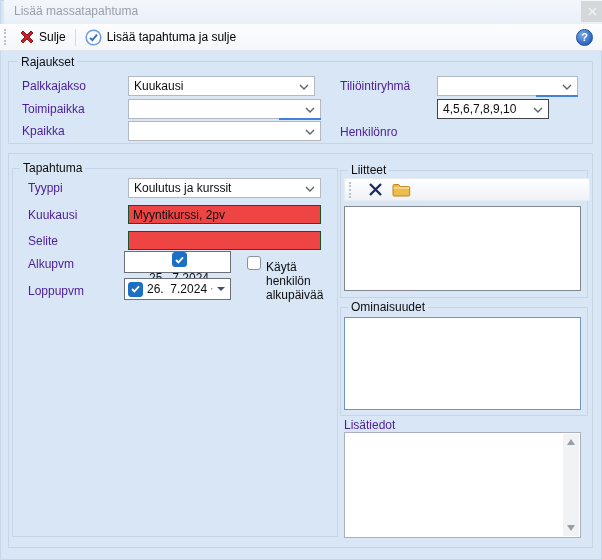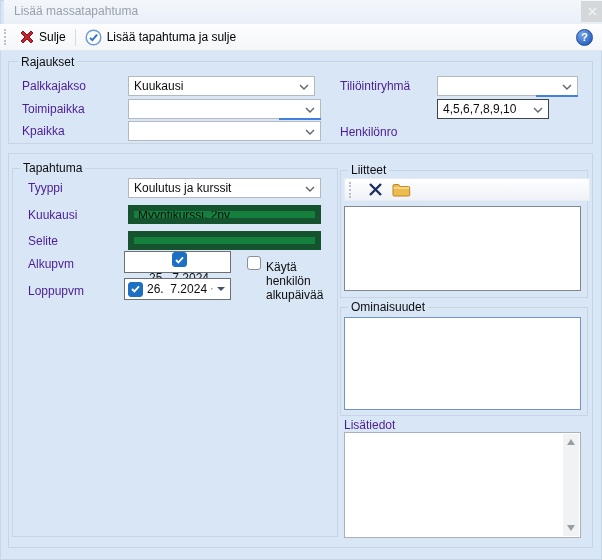--- a/index.html
+++ b/index.html
@@ -18,21 +18,21 @@
   
   .groupbox{position:absolute;border:1px solid #c8d4e4;box-sizing:border-box;}
   .legend{position:absolute;font-size:12px;color:#0d0d0d;background:#d8e6f6;padding:0 3px;white-space:nowrap;}
   .flabel{position:absolute;font-size:12px;color:#4c1d95;white-space:nowrap;}
   
   .combo{position:absolute;height:20px;background:#fff;border:1px solid #b4b9c1;box-sizing:border-box;font-size:12px;color:#0d0d0d;display:flex;align-items:center;padding:0 20px 0 5px;}
   .combo.dark{border-color:#3f434a;}
   .combo .chev{position:absolute;right:5px;top:7px;}
   .underline:after{content:"";position:absolute;right:-1px;bottom:-2px;width:42px;height:2px;background:#4282de;}
   
-  .tinput{position:absolute;height:19px;background:#15803d;border:6px solid #14532d;box-sizing:border-box;font-size:12px;padding:0 4px;color:#0d0d0d;}
+  .tinput{position:absolute;height:19px;background:#ef4444;border:1px solid #14532d;box-sizing:border-box;font-size:12px;padding:0 4px;color:#0d0d0d;}
   
   .datebox{position:absolute;width:107px;height:22px;background:#fff;border:1px solid #6d7077;box-sizing:border-box;display:flex;align-items:center;padding-left:3px;gap:4px;}
   .cbx{width:15px;height:15px;border-radius:3px;box-sizing:border-box;display:flex;align-items:center;justify-content:center;flex:none;background:#fff;border:1px solid #8a9099;}
   .cbx.is-checked{background:#1d6fc3;border-color:#1d6fc3;}
   .cbx svg{display:none;}
   .cbx.is-checked svg{display:block;}
   .date-text{font-size:12px;white-space:pre;flex:1;color:#0d0d0d;}
   .dd-arrow{width:0;height:0;border-left:4px solid transparent;border-right:4px solid transparent;border-top:4px solid #44536b;margin-right:5px;flex:none;}
   .cb-standalone{position:absolute;width:14px;height:14px;}
   .wrap-label{position:absolute;font-size:12px;line-height:14px;color:#0d0d0d;}

